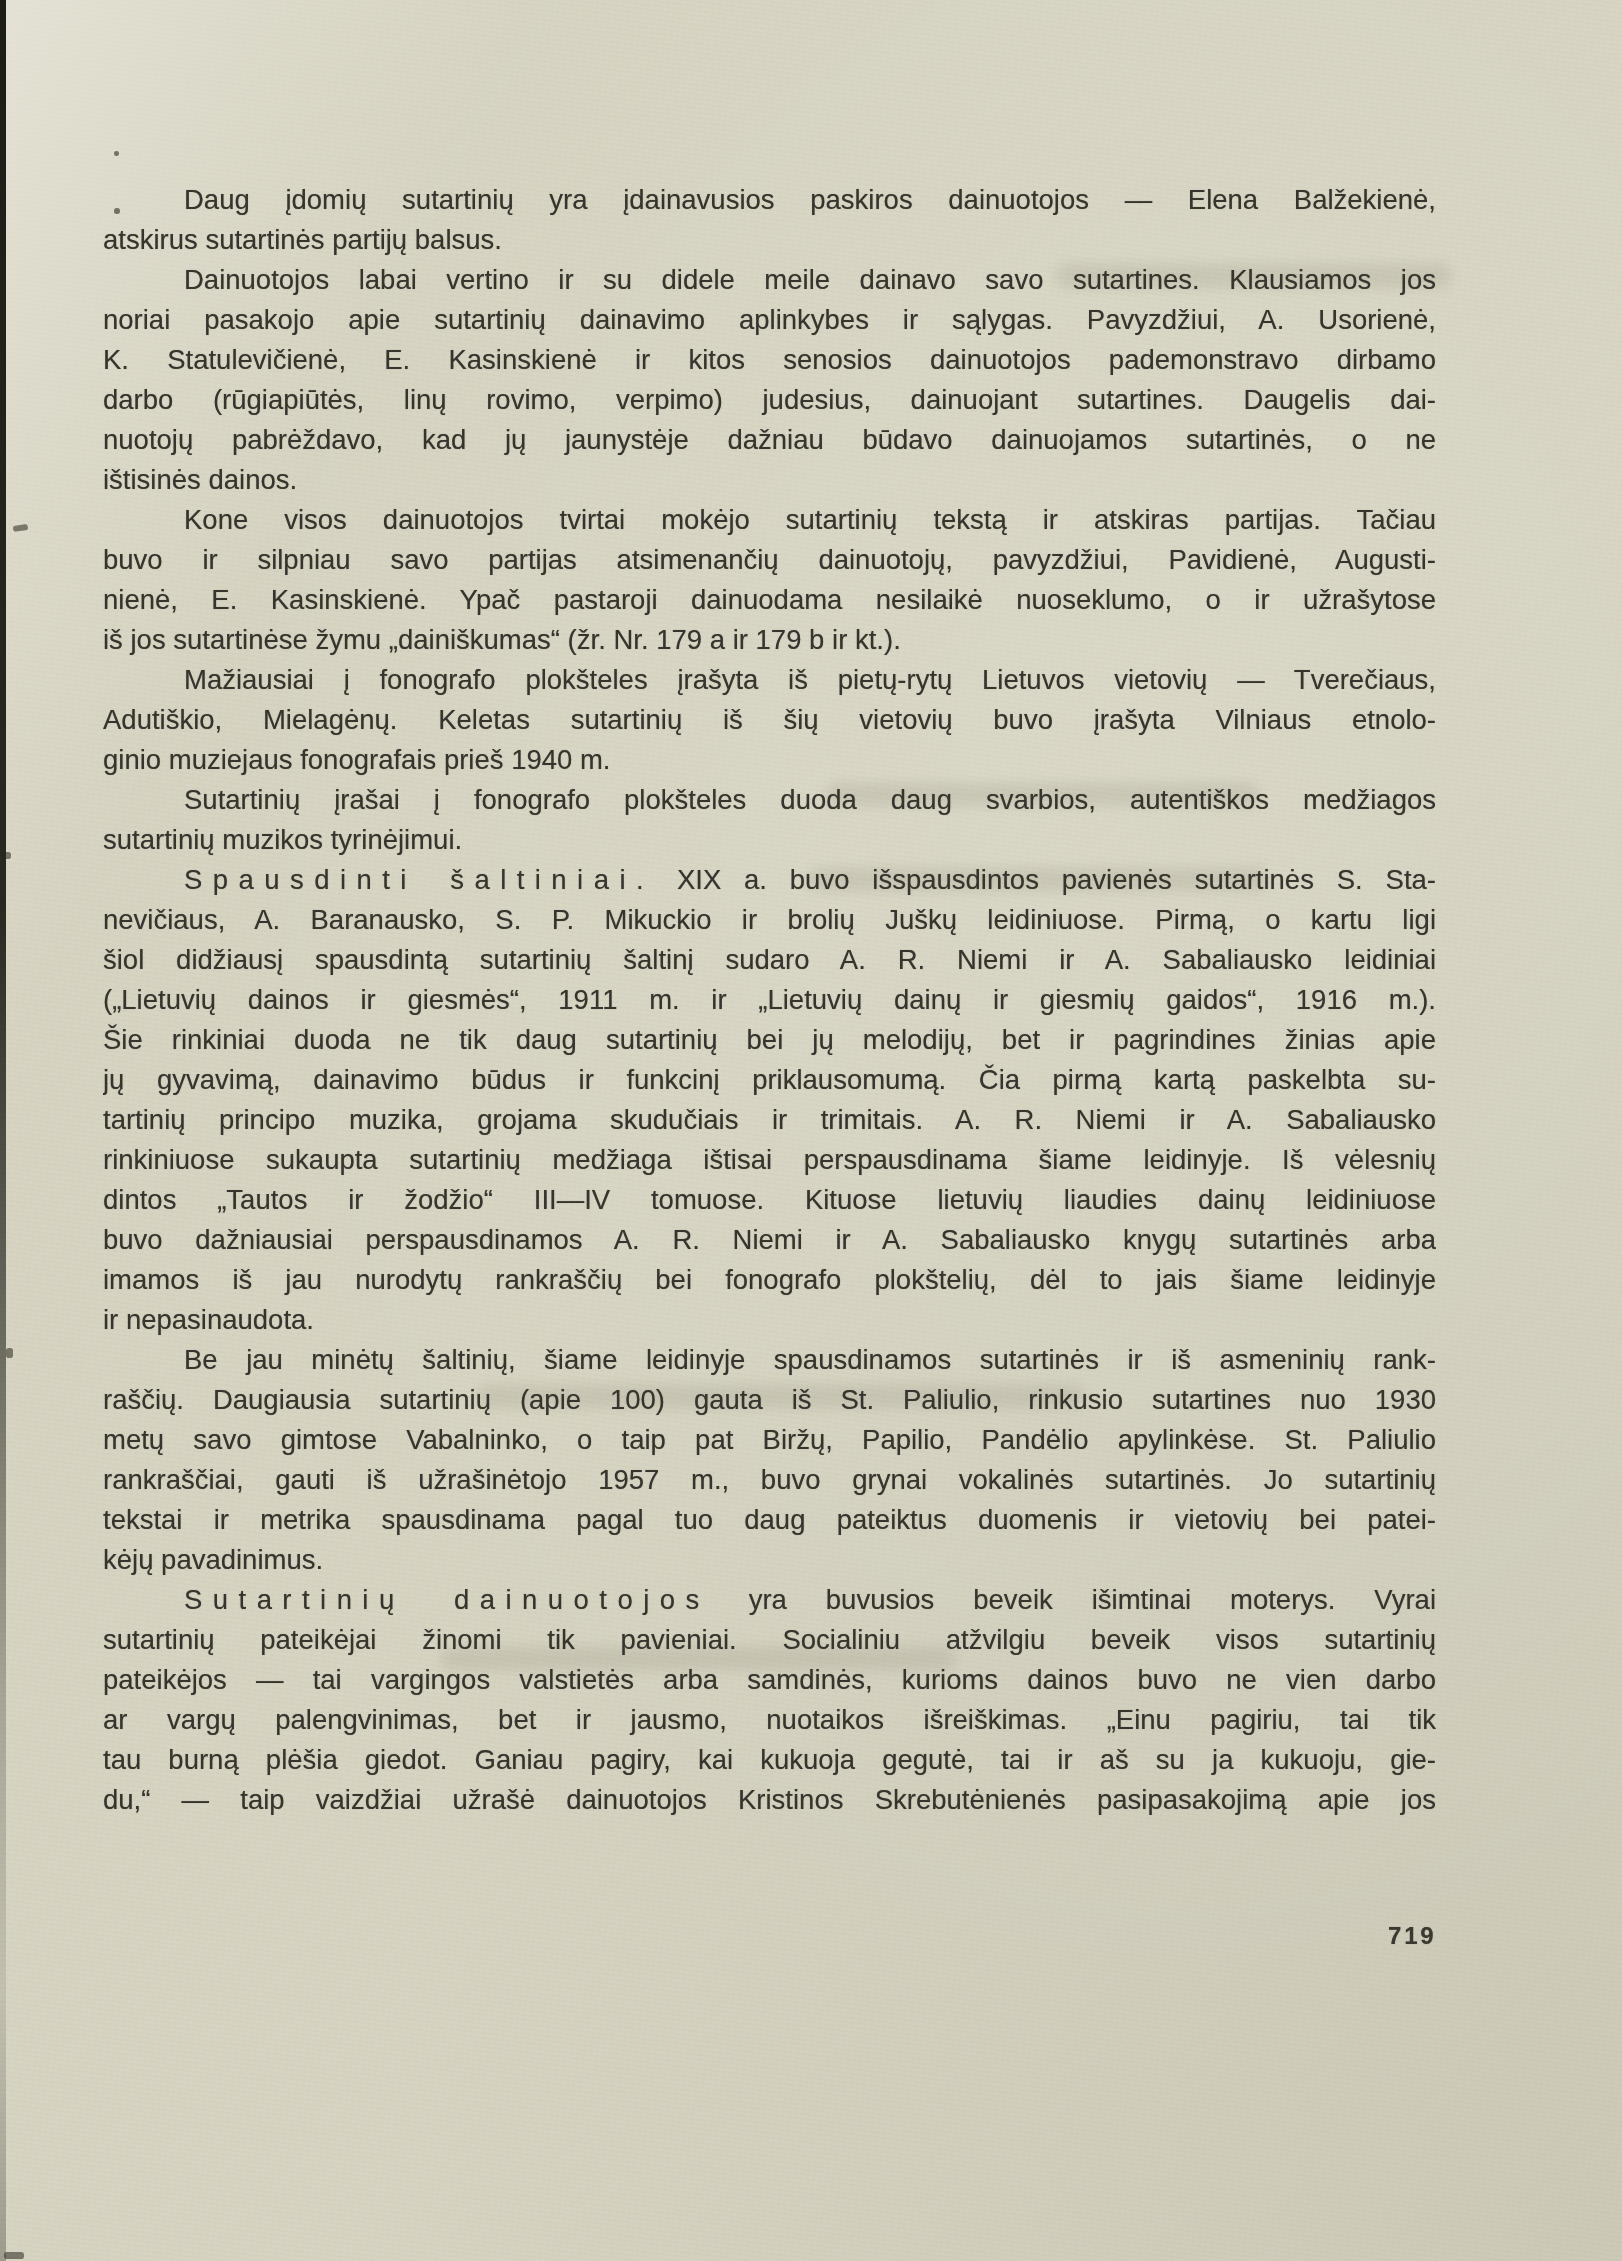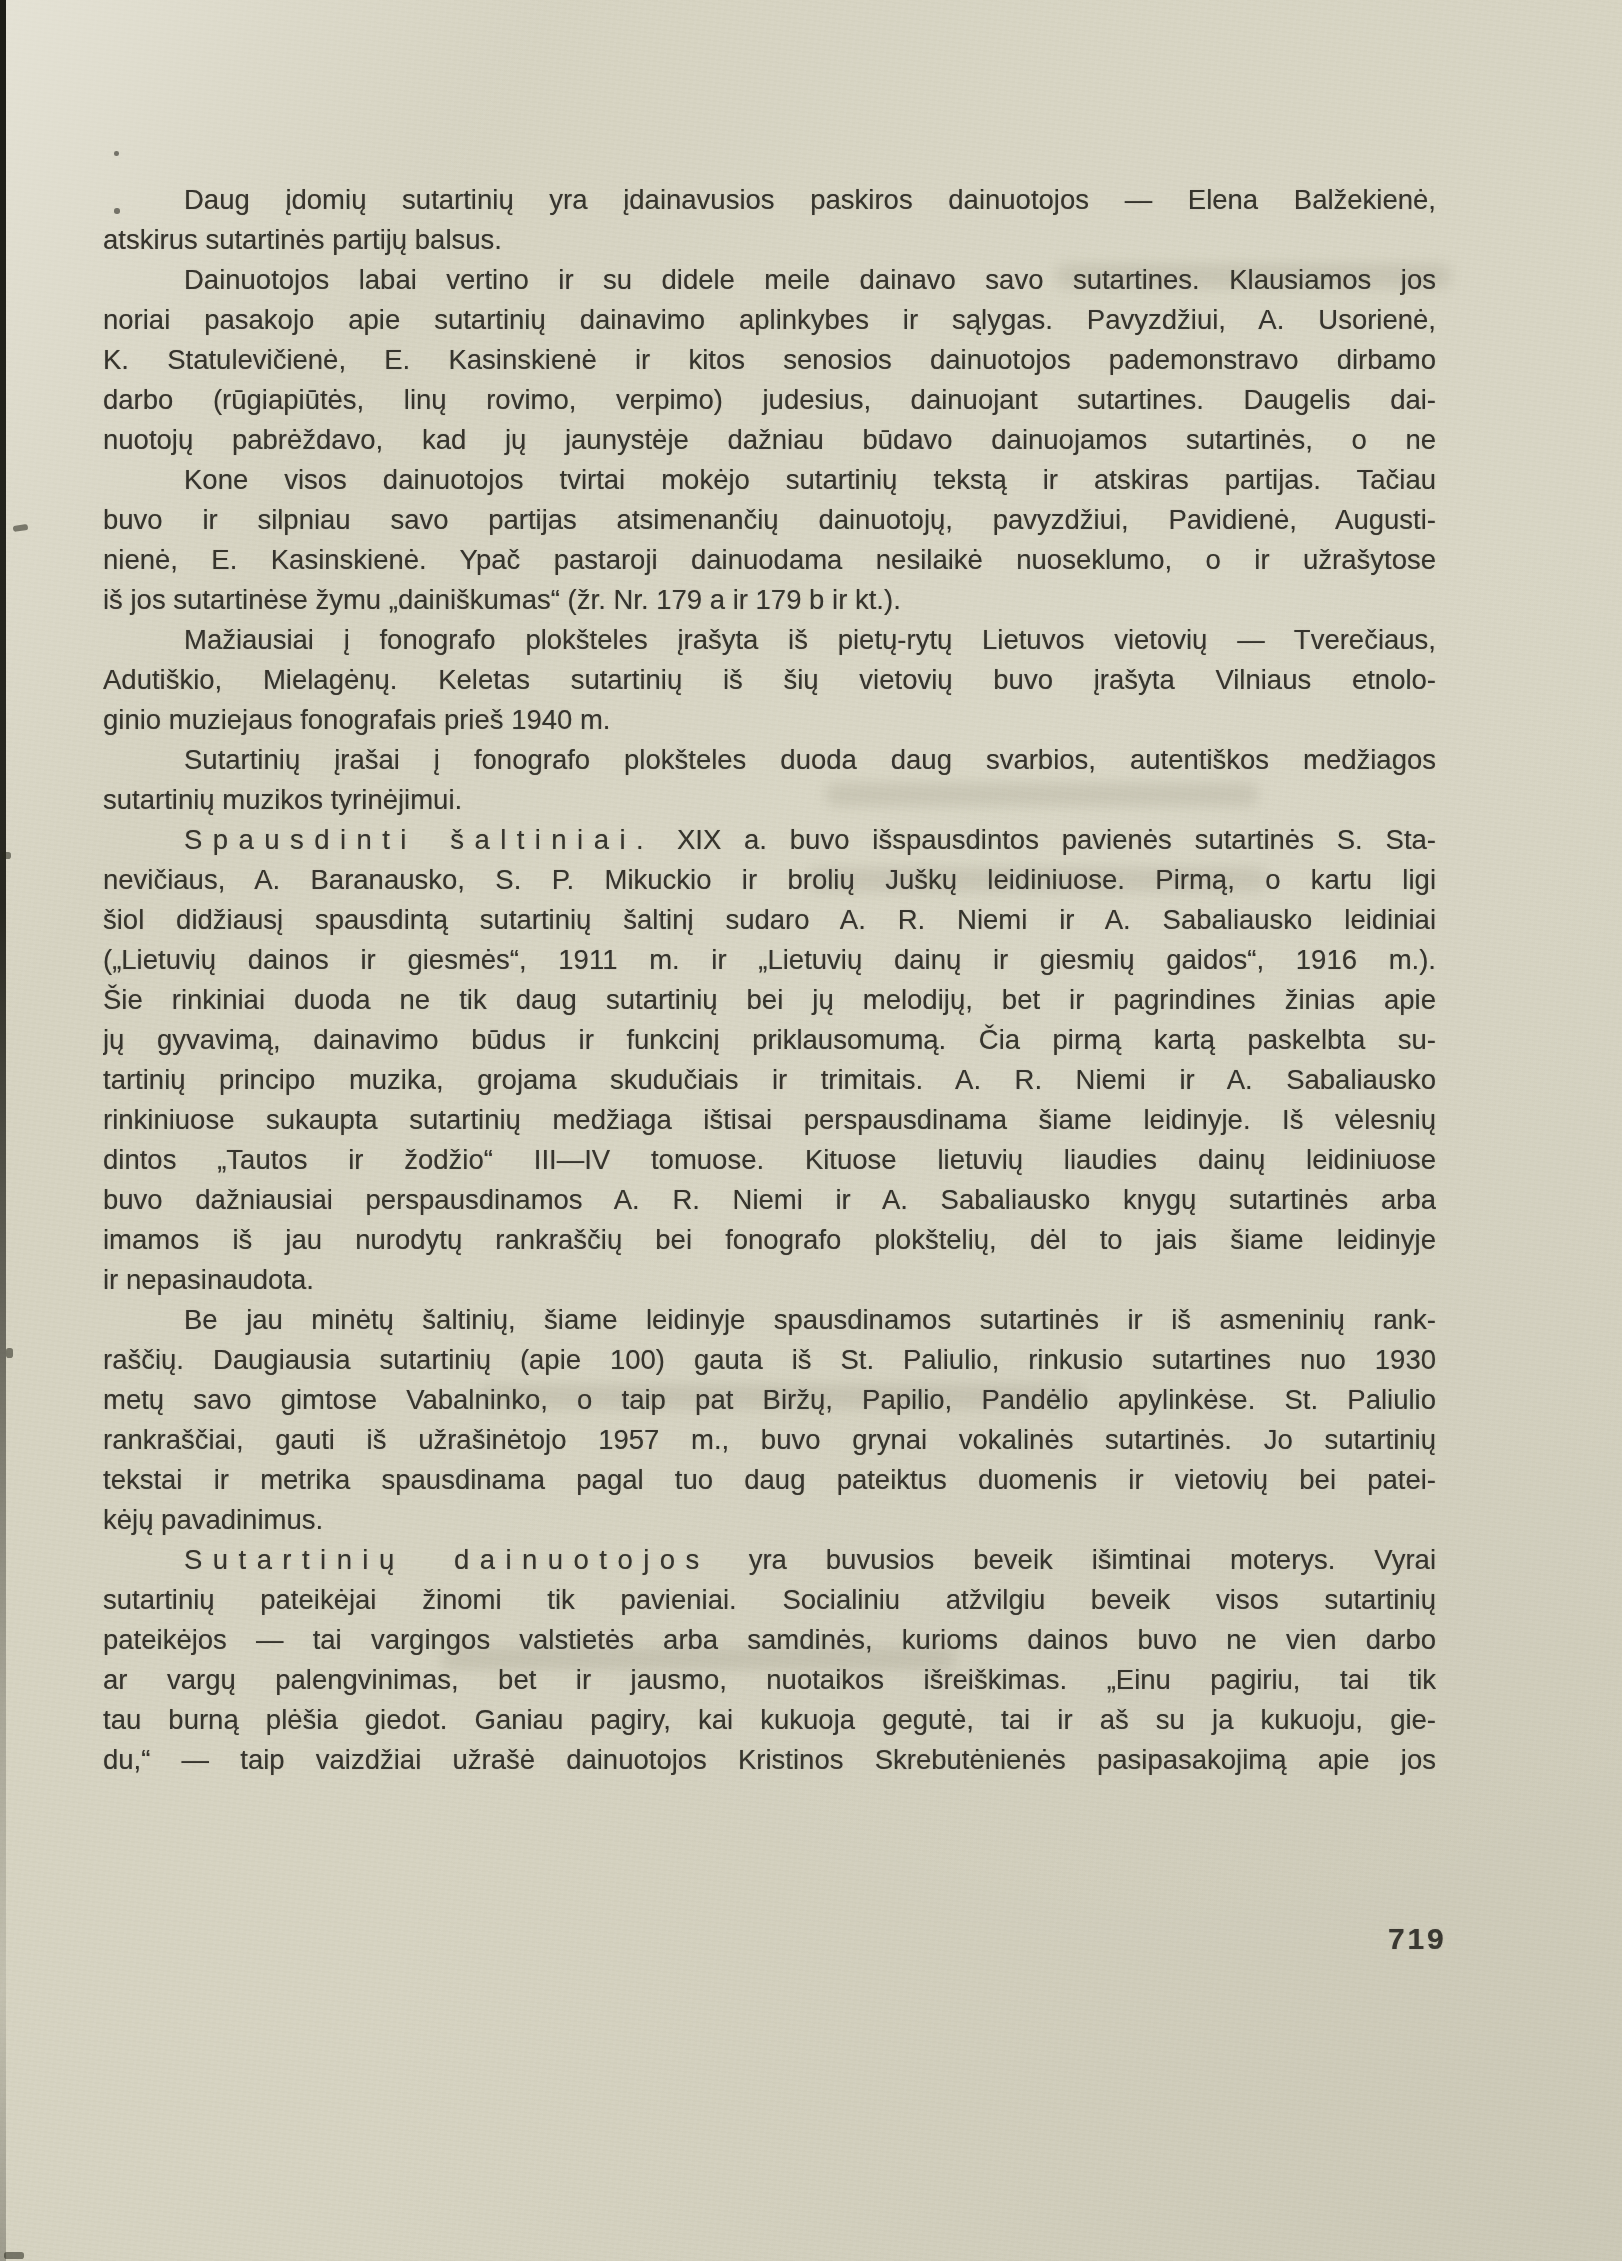--- a/index.html
+++ b/index.html
@@ -36,21 +36,21 @@
     line-height: 40px;
     text-align: justify;
     text-align-last: justify;
     overflow: hidden;
   }
   .indent { text-indent: 81px; }
   .endp { text-align-last: left; }
   .gesperrt { letter-spacing: 0.38em; }
   .page-number {
     position: absolute; left: 1388px; top: 1922px;
-    font-size: 30px; font-weight: bold; color: #3a3831;
+    font-size: 24px; font-weight: bold; color: #3a3831;
     letter-spacing: 2.8px;
     text-shadow: 0 0 0.9px rgba(58,56,49,0.5);
   }
   .ghost {
     position: absolute;
     background: rgba(122,119,99,0.55);
     filter: blur(6.4px);
     opacity: 0.30;
     border-radius: 9.2px;
   }
@@ -86,20 +86,21 @@
   <div class="ghost" style="left:441px;  top:1647px; width:514px; height:23px;"></div>
 
   <div class="text-block">
     <div class="line indent">Daug įdomių sutartinių yra įdainavusios paskiros dainuotojos — Elena Balžekienė,</div>
     <div class="line endp">atskirus sutartinės partijų balsus.</div>
     <div class="line indent">Dainuotojos labai vertino ir su didele meile dainavo savo sutartines. Klausiamos jos</div>
     <div class="line">noriai pasakojo apie sutartinių dainavimo aplinkybes ir sąlygas. Pavyzdžiui, A. Usorienė,</div>
     <div class="line">K. Statulevičienė, E. Kasinskienė ir kitos senosios dainuotojos pademonstravo dirbamo</div>
     <div class="line">darbo (rūgiapiūtės, linų rovimo, verpimo) judesius, dainuojant sutartines. Daugelis dai-</div>
     <div class="line">nuotojų pabrėždavo, kad jų jaunystėje dažniau būdavo dainuojamos sutartinės, o ne</div>
+    <div class="line endp">ištisinės dainos.</div>
     <div class="line indent">Kone visos dainuotojos tvirtai mokėjo sutartinių tekstą ir atskiras partijas. Tačiau</div>
     <div class="line">buvo ir silpniau savo partijas atsimenančių dainuotojų, pavyzdžiui, Pavidienė, Augusti-</div>
     <div class="line">nienė, E. Kasinskienė. Ypač pastaroji dainuodama nesilaikė nuoseklumo, o ir užrašytose</div>
     <div class="line endp">iš jos sutartinėse žymu „dainiškumas“ (žr. Nr. 179 a ir 179 b ir kt.).</div>
     <div class="line indent">Mažiausiai į fonografo plokšteles įrašyta iš pietų-rytų Lietuvos vietovių — Tverečiaus,</div>
     <div class="line">Adutiškio, Mielagėnų. Keletas sutartinių iš šių vietovių buvo įrašyta Vilniaus etnolo-</div>
     <div class="line endp">ginio muziejaus fonografais prieš 1940 m.</div>
     <div class="line indent">Sutartinių įrašai į fonografo plokšteles duoda daug svarbios, autentiškos medžiagos</div>
     <div class="line endp">sutartinių muzikos tyrinėjimui.</div>
     <div class="line indent"><span class="gesperrt">Spausdinti šaltiniai.</span><span> XIX a. buvo išspausdintos pavienės sutartinės S. Sta-</span></div>

